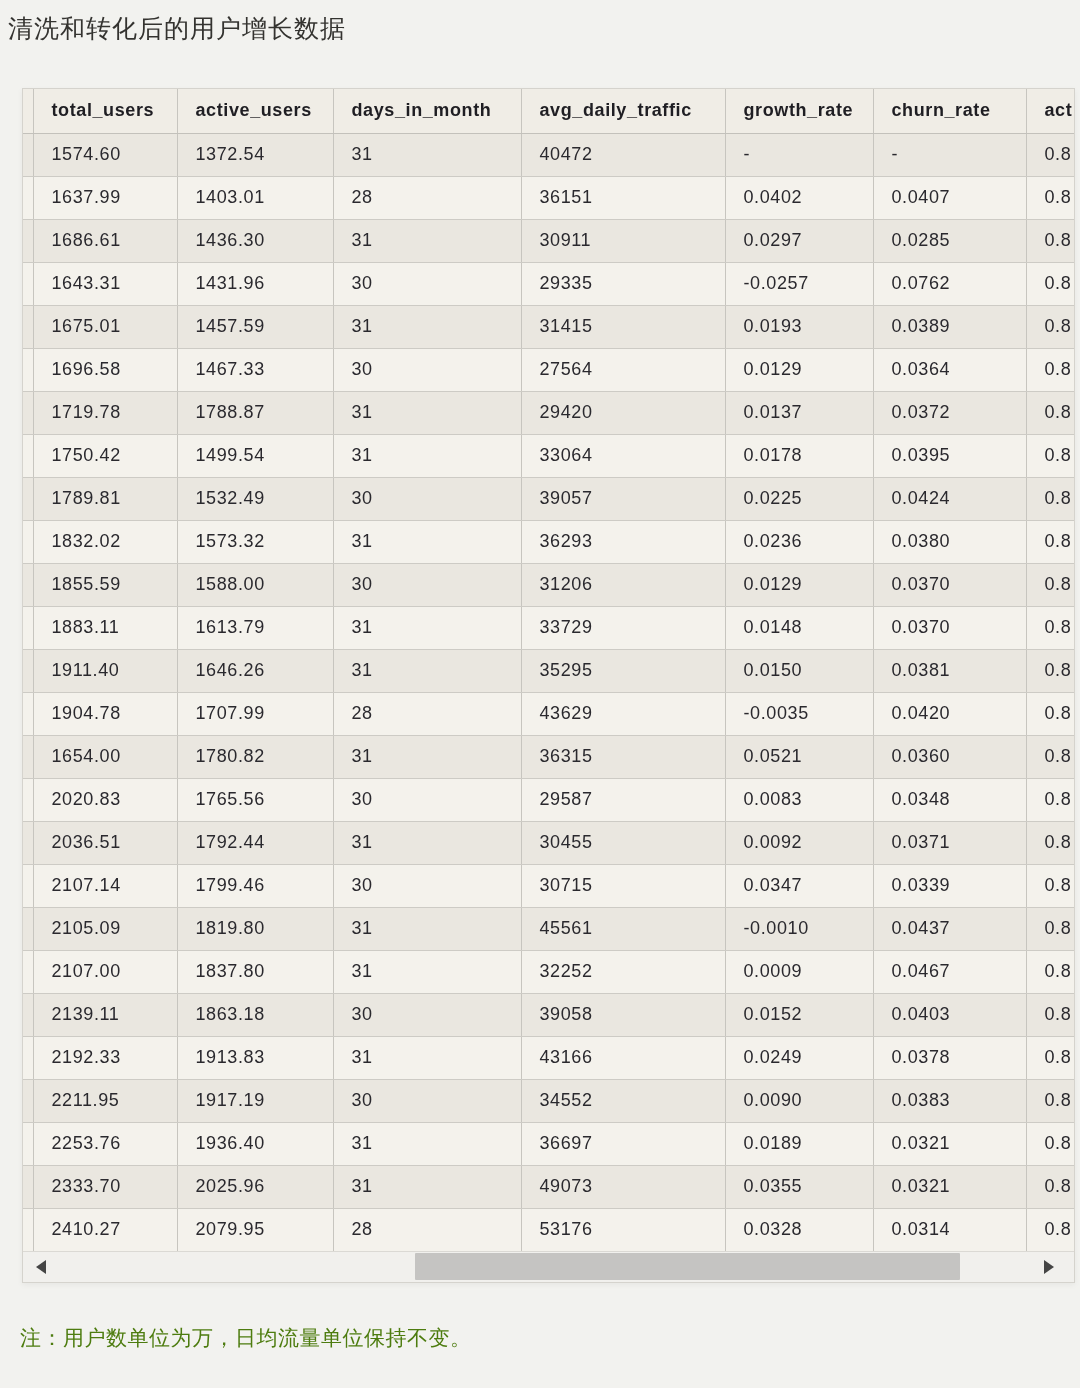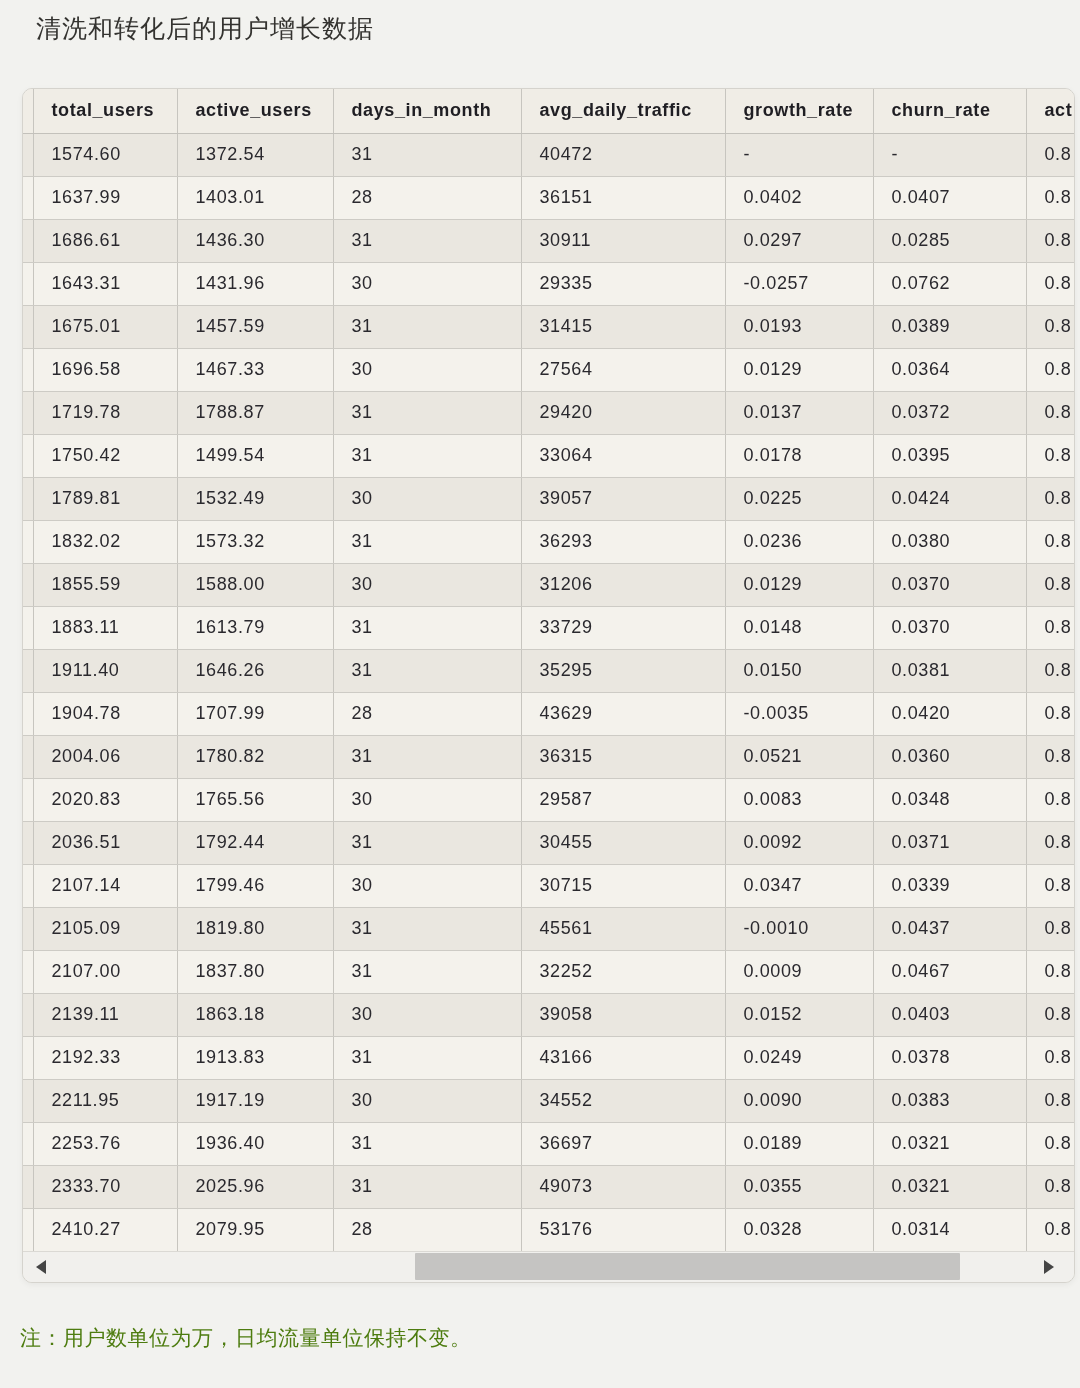--- a/index.html
+++ b/index.html
@@ -4,31 +4,31 @@
 <style>
   * { margin:0; padding:0; box-sizing:border-box; }
   html,body { width:1080px; height:1388px; }
   body {
     position:relative;
     background:#f2f2ef;
     font-family:"Liberation Sans","DejaVu Sans",sans-serif;
     color:#28272b;
   }
   .page-title {
-    position:absolute; left:36px; top:12px;
+    position:absolute; left:8px; top:12px;
     font-family:"Liberation Serif","DejaVu Serif",serif;
     font-weight:500; font-size:25px; letter-spacing:1px;
     color:#343330;
   }
   .table-card {
     position:absolute; left:22px; top:88px;
     width:1053px; height:1195px;
     background:#f4f2ec;
     border:1px solid #d5d3cd;
-    border-radius:10px;
+    border-radius:0;
     box-shadow:0 2px 6px rgba(0,0,0,0.05);
     overflow:hidden;
   }
   .table-clip {
     position:absolute; left:0; top:0; right:0; bottom:31px;
     overflow:hidden;
   }
   table {
     border-collapse:collapse;
     table-layout:fixed;
@@ -251,21 +251,21 @@
             <td>1904.78</td>
             <td>1707.99</td>
             <td>28</td>
             <td>43629</td>
             <td>-0.0035</td>
             <td>0.0420</td>
             <td>0.8</td>
           </tr>
           <tr>
             <td class="sliver"></td>
-            <td>2004.06</td>
+            <td>1654.00</td>
             <td>1780.82</td>
             <td>31</td>
             <td>36315</td>
             <td>0.0521</td>
             <td>0.0360</td>
             <td>0.8</td>
           </tr>
           <tr>
             <td class="sliver"></td>
             <td>2020.83</td>

